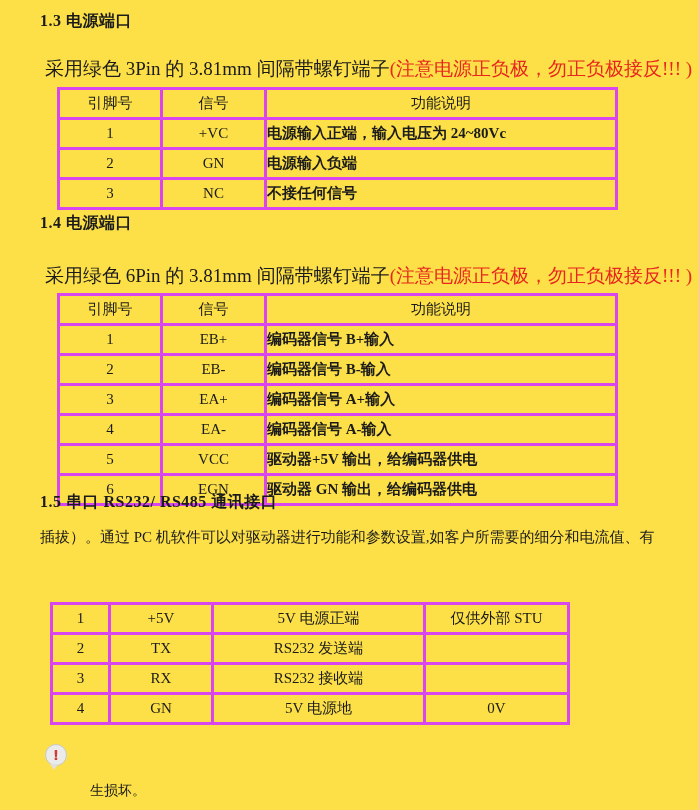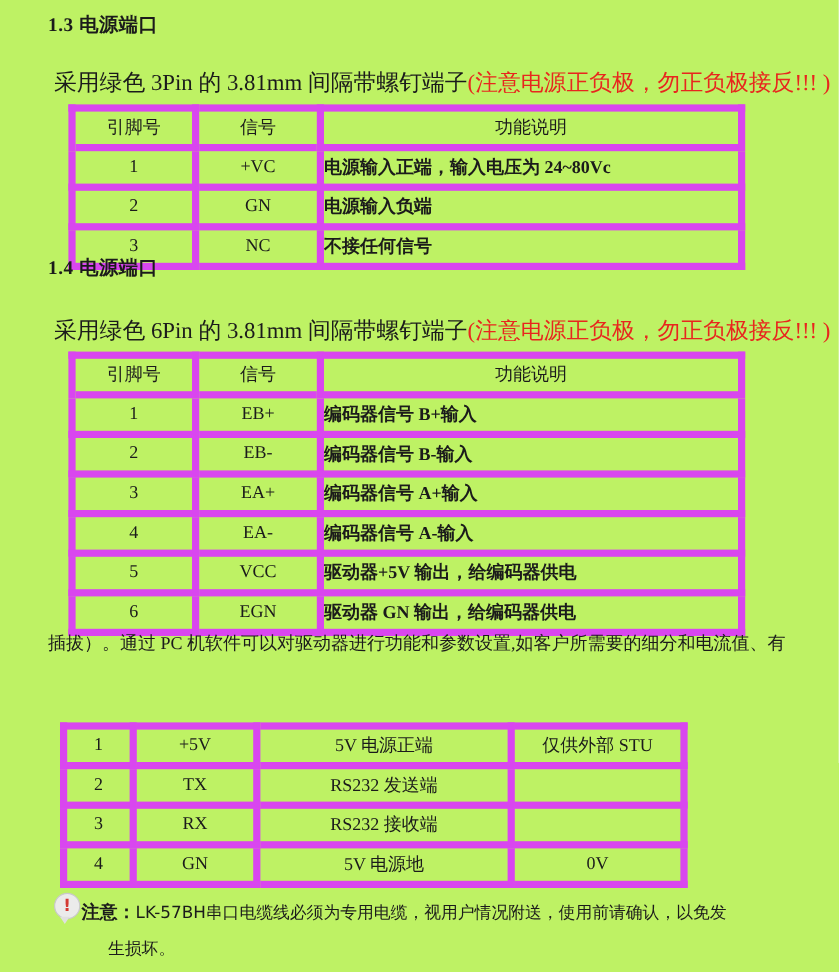--- a/index.html
+++ b/index.html
@@ -1,19 +1,19 @@
 <!DOCTYPE html>
 <html><head>
 <meta charset="utf-8">
 <style>
   html,body{margin:0;padding:0;background:#f2f2f2;}
   #page{
     position:relative;
     width:699px;height:810px;
-    background:#bef264;
+    background:#fde047;
     font-family:"Liberation Serif","DejaVu Serif",serif;
     color:#1b1b1b;
     overflow:hidden;
   }
   .heading{
     position:absolute;
     font-size:16px;
     font-weight:bold;
     letter-spacing:0.5px;
     white-space:nowrap;
@@ -31,21 +31,21 @@
   }
   .para .line{white-space:nowrap;}
   .para .indent{padding-left:36px;}
   table.doc{
     position:absolute;
     border-collapse:collapse;
     table-layout:fixed;
     font-size:15px;
   }
   table.doc td{
-    border:6px solid #d946ef;
+    border:3px solid #d946ef;
     height:27px;
     padding:0;
     text-align:center;
     vertical-align:middle;
     overflow:hidden;
     white-space:nowrap;
   }
   table.doc tr.hdr td{border-bottom-width:2px;}
   table.doc td.desc{text-align:left;font-weight:bold;}
   .note-icon{
@@ -164,20 +164,21 @@
         <td class="desc">驱动器+5V 输出，给编码器供电</td>
       </tr>
       <tr>
         <td>6</td>
         <td>EGN</td>
         <td class="desc">驱动器 GN 输出，给编码器供电</td>
       </tr>
     </tbody>
   </table>
 
+  <div class="heading" style="left:40px;top:492px;">1.5 串口 RS232/ RS485 通讯接口</div>
 
   <div class="para" style="left:40px;top:525px;width:630px;">
     <div class="line">插拔）。通过 PC 机软件可以对驱动器进行功能和参数设置,如客户所需要的细分和电流值、有</div>
   </div>
 
   <table class="doc" style="left:50px;top:602px;width:517px;">
     <colgroup>
         <col style="width:58px">
         <col style="width:103px">
         <col style="width:212px">
@@ -205,18 +206,15 @@
       <tr>
         <td>4</td>
         <td>GN</td>
         <td>5V 电源地</td>
         <td>0V</td>
       </tr>
     </tbody>
   </table>
 
   <div class="note-icon">!</div>
-  <div class="note-text" style="left:68px;top:751px;">
-    <span class="note-label">注意：</span><span>LK-57BH串口电缆线必须为专用电缆，视用户情况附送，使用前请确认，以免发</span>
-  </div>
   <div class="note-text" style="left:90px;top:782px;">生损坏。</div>
 
 </div>
 
 </body></html>

